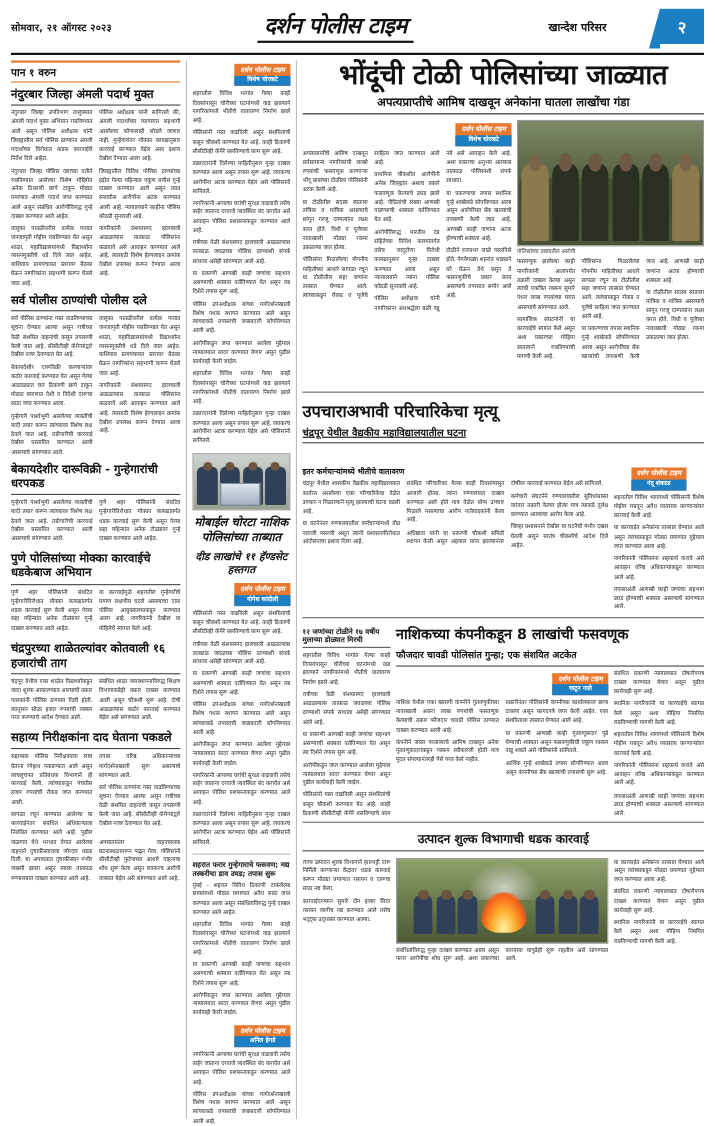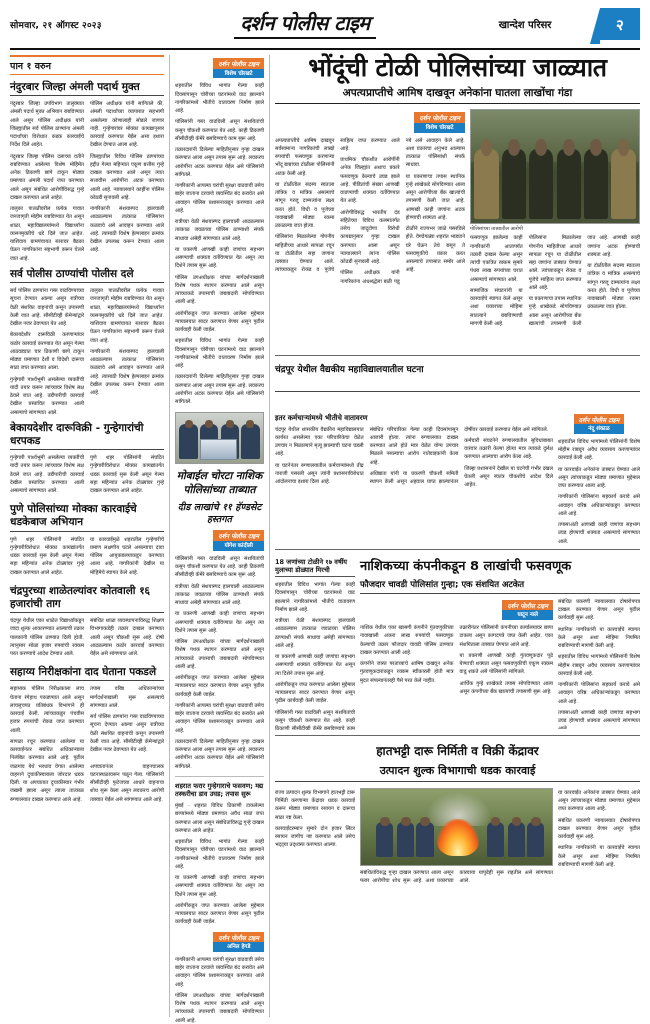--- a/index.html
+++ b/index.html
@@ -437,21 +437,22 @@
             <p>या प्रकरणाचा तपास स्थानिक गुन्हे शाखेकडे सोपविण्यात आला असून आरोपींच्या बँक खात्यांची तपासणी केली जात आहे. आणखी काही जणांना अटक होण्याची शक्यता आहे.</p>
             <p>या टोळीतील सदस्य स्वतःला तांत्रिक व मांत्रिक असल्याचे सांगून गरजू दाम्पत्यांना लक्ष्य करत होते. विधी व पूजेच्या नावाखाली मोठ्या रकमा उकळल्या जात होत्या.</p>
           </div>
         </div>
       </div>
 
       <div class="ruleline"></div>
 
       <div style="display:flex;gap:5px;">
         <div style="flex:1 1 auto;">
-          <div class="hl nb" style="font-size:9px;border-bottom:1px solid #444;padding-bottom:15px;">चंद्रपूर येथील वैद्यकीय महाविद्यालयातील घटना</div>
+          <div class="hl nb" style="font-size:15px;">उपचाराअभावी परिचारिकेचा मृत्यू</div>
+          <div class="hl nb" style="font-size:9px;border-bottom:1px solid #444;padding-bottom:2px;text-decoration:underline;">चंद्रपूर येथील वैद्यकीय महाविद्यालयातील घटना</div>
 
           <div style="display:flex;gap:5px;margin-top:19px;">
             <div style="flex:1;">
               <div class="sub" style="text-align:left;font-size:7px;">इतर कर्मचाऱ्यांमध्ये भीतीचे वातावरण</div>
               <div class="body-text three-col" style="height:120px;">
                 <p>चंद्रपूर येथील शासकीय वैद्यकीय महाविद्यालयात कार्यरत असलेल्या एका परिचारिकेचा वेळेत उपचार न मिळाल्याने मृत्यू झाल्याची घटना घडली आहे.</p>
                 <p>या घटनेनंतर रुग्णालयातील कर्मचाऱ्यांमध्ये तीव्र नाराजी पसरली असून त्यांनी प्रशासनाविरोधात आंदोलनाचा इशारा दिला आहे.</p>
                 <p>संबंधित परिचारिका गेल्या काही दिवसांपासून आजारी होत्या. त्यांना रुग्णालयात दाखल करण्यात आले होते मात्र वेळेत योग्य उपचार मिळाले नसल्याचा आरोप नातेवाइकांनी केला आहे.</p>
                 <p>अधिष्ठाता यांनी या प्रकरणी चौकशी समिती स्थापन केली असून अहवाल प्राप्त झाल्यानंतर दोषींवर कारवाई करण्यात येईल असे सांगितले.</p>
                 <p>कर्मचारी संघटनेने रुग्णालयातील सुविधांबाबत वारंवार तक्रारी केल्या होत्या मात्र त्याकडे दुर्लक्ष करण्यात आल्याचा आरोप केला आहे.</p>
@@ -473,21 +474,21 @@
               </div>
             </div>
           </div>
         </div>
       </div>
 
       <div class="ruleline"></div>
 
       <div style="display:flex;gap:5px;">
         <div style="flex:0 0 80px;">
-          <div class="hl nb" style="font-size:6.5px;border-bottom:1px solid #555;padding-bottom:2px;">18 जणांच्या टोळीने १७ वर्षीय मुलाच्या डोळ्यात मिरची</div>
+          <div class="hl nb" style="font-size:6.5px;border-bottom:1px solid #555;padding-bottom:2px;">१२ जणांच्या टोळीने १७ वर्षीय मुलाच्या डोळ्यात मिरची</div>
           <div class="body-text" style="height:150px;">
             <p>शहरातील विविध भागांत गेल्या काही दिवसांपासून चोरीच्या घटनांमध्ये वाढ झाल्याने नागरिकांमध्ये भीतीचे वातावरण निर्माण झाले आहे.</p>
             <p>रात्रीच्या वेळी संशयास्पद हालचाली आढळल्यास तात्काळ जवळच्या पोलिस ठाण्याशी संपर्क साधावा असेही सांगण्यात आले आहे.</p>
             <p>या प्रकरणी आणखी काही जणांचा सहभाग असण्याची शक्यता वर्तविण्यात येत असून त्या दिशेने तपास सुरू आहे.</p>
             <p>आरोपींकडून जप्त करण्यात आलेला मुद्देमाल न्यायालयात सादर करण्यात येणार असून पुढील कार्यवाही केली जाईल.</p>
             <p>पोलिसांनी गस्त वाढविली असून संशयितांची कसून चौकशी करण्यात येत आहे. काही ठिकाणी सीसीटीव्ही कॅमेरे बसविण्याचे काम सुरू आहे.</p>
           </div>
         </div>
 
         <div style="flex:1 1 auto;">
@@ -520,21 +521,20 @@
             </div>
           </div>
         </div>
       </div>
 
       <div class="ruleline"></div>
 
       <div>
         <div style="display:flex;gap:5px;">
           <div style="flex:1 1 auto;">
-            <div class="hl nb" style="font-size:12px;text-align:center;">हातभट्टी दारू निर्मिती व विक्री केंद्रावर</div>
             <div class="hl nb" style="font-size:11px;text-align:center;border-bottom:1px solid #444;padding-bottom:3px;">उत्पादन शुल्क विभागाची धडक कारवाई</div>
           </div>
         </div>
         <div style="display:flex;gap:5px;margin-top:3px;">
           <div style="flex:0 0 80px;">
             <div class="body-text" style="height:105px;">
               <p>राज्य उत्पादन शुल्क विभागाने हातभट्टी दारू निर्मिती करणाऱ्या केंद्रावर धडक कारवाई करून मोठ्या प्रमाणात रसायन व दारूचा साठा नष्ट केला.</p>
               <p>कारवाईदरम्यान सुमारे दोन हजार लिटर रसायन जागीच नष्ट करण्यात आले तसेच भट्ट्या उद्ध्वस्त करण्यात आल्या.</p>
             </div>
           </div>

